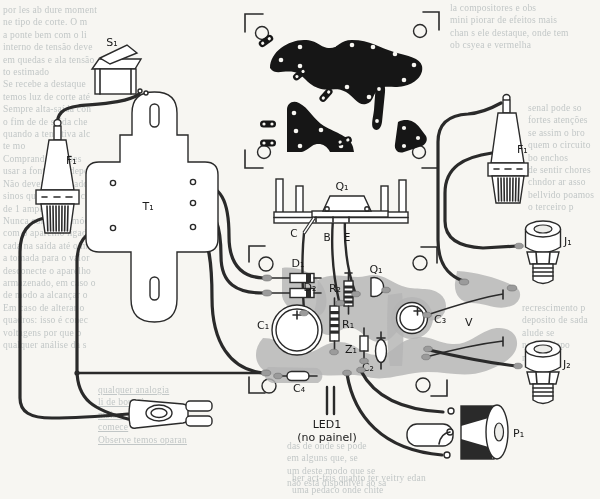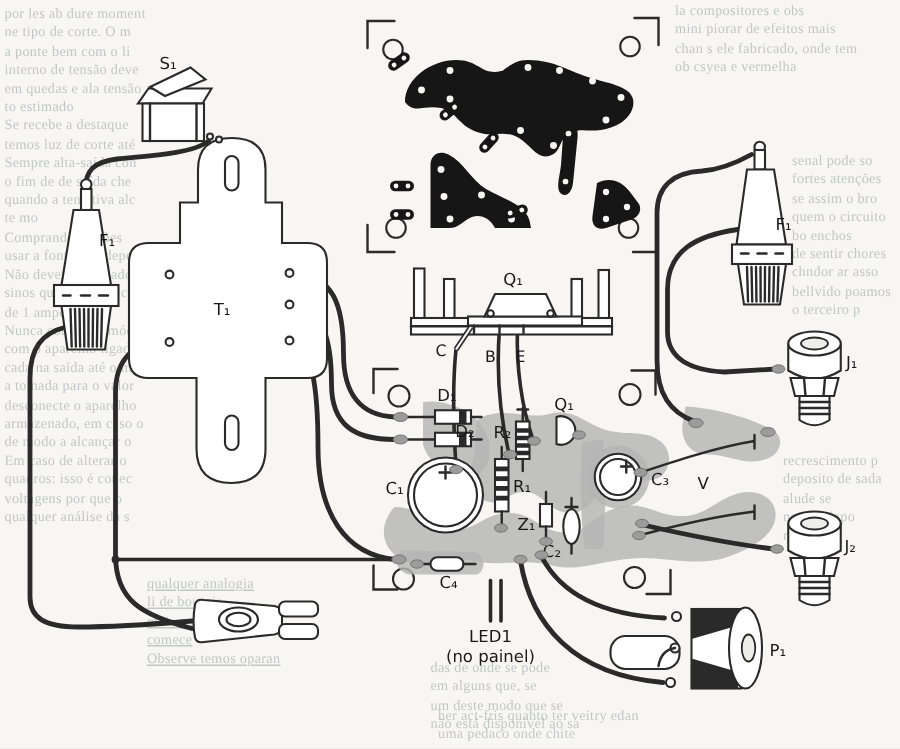--- a/index.html
+++ b/index.html
@@ -51,21 +51,21 @@
 a tomada para o valor
 desconecte o aparelho
 armazenado, em caso o
 de modo a alcançar o
 Em caso de alterar o
 quadros: isso é conec
 voltagens por que o
 qualquer análise da s</div>
   <div class="bleed" style="left:450px;top:2px;width:148px;">la compositores e obs
 mini piorar de efeitos mais
-chan s ele fabricado, onde tem
+chan s ele destaque, onde tem
 ob csyea e vermelha</div>
   <div class="bleed" style="left:528px;top:56px;width:72px;margin-top:46px;">senal pode so
 fortes atenções
 se assim o bro
 quem o circuito
 bo enchos
 de sentir chores
 chndor ar asso
 bellvido poamos
 o terceiro p</div>

